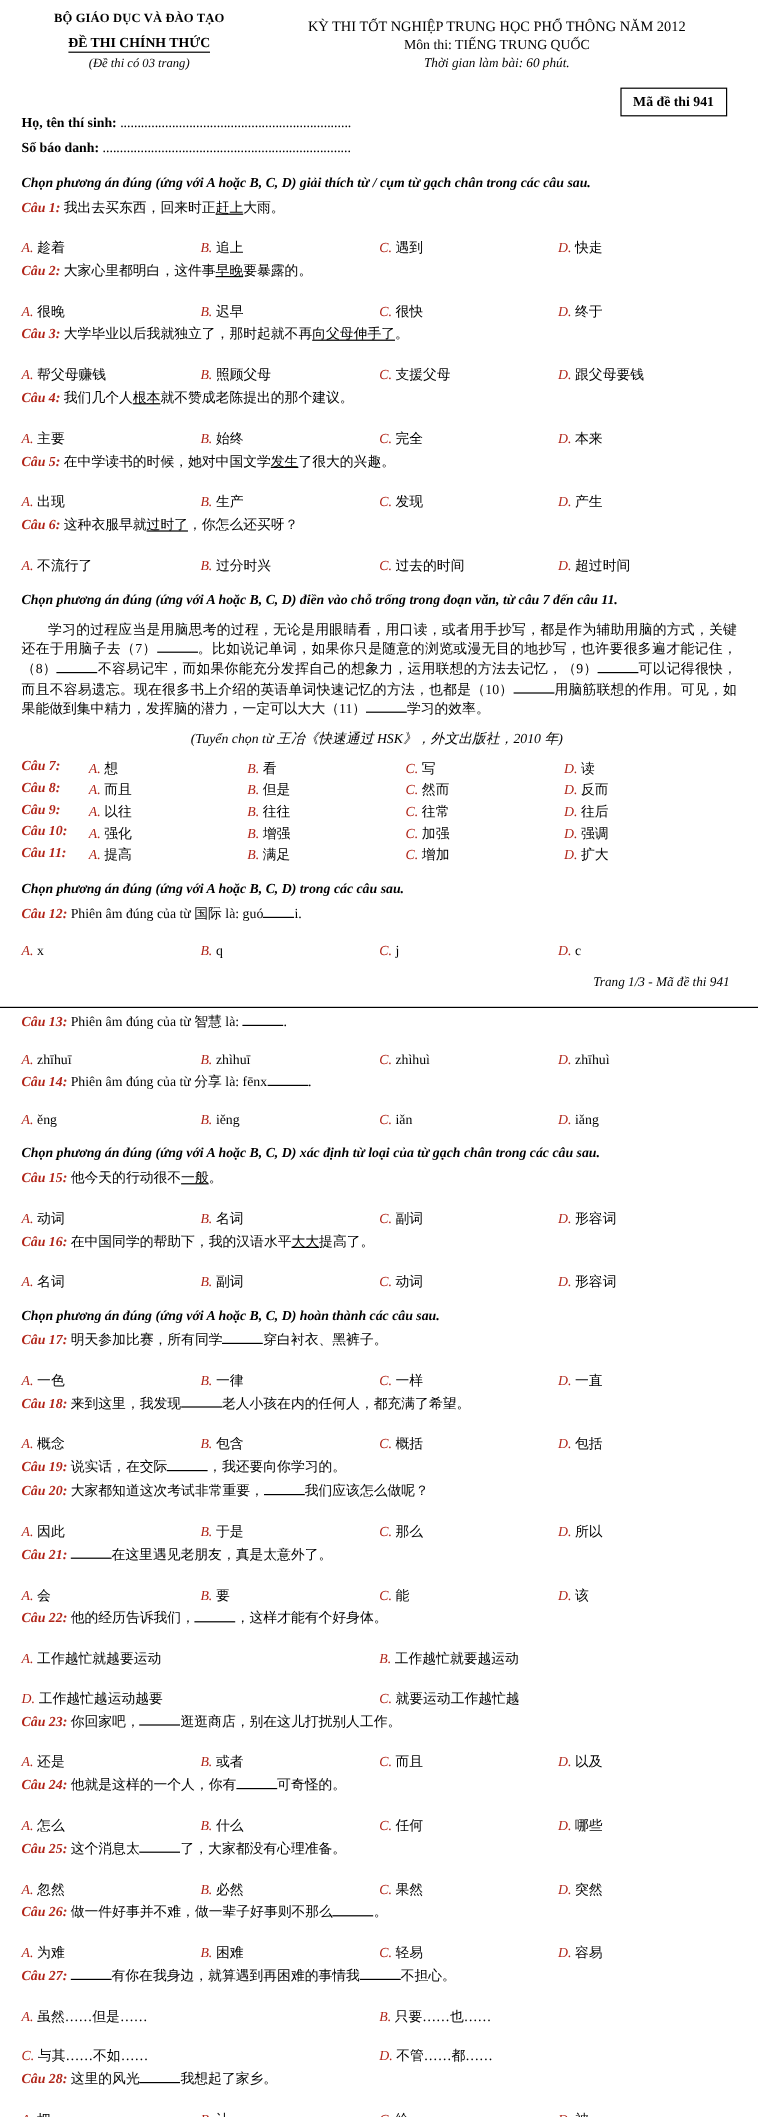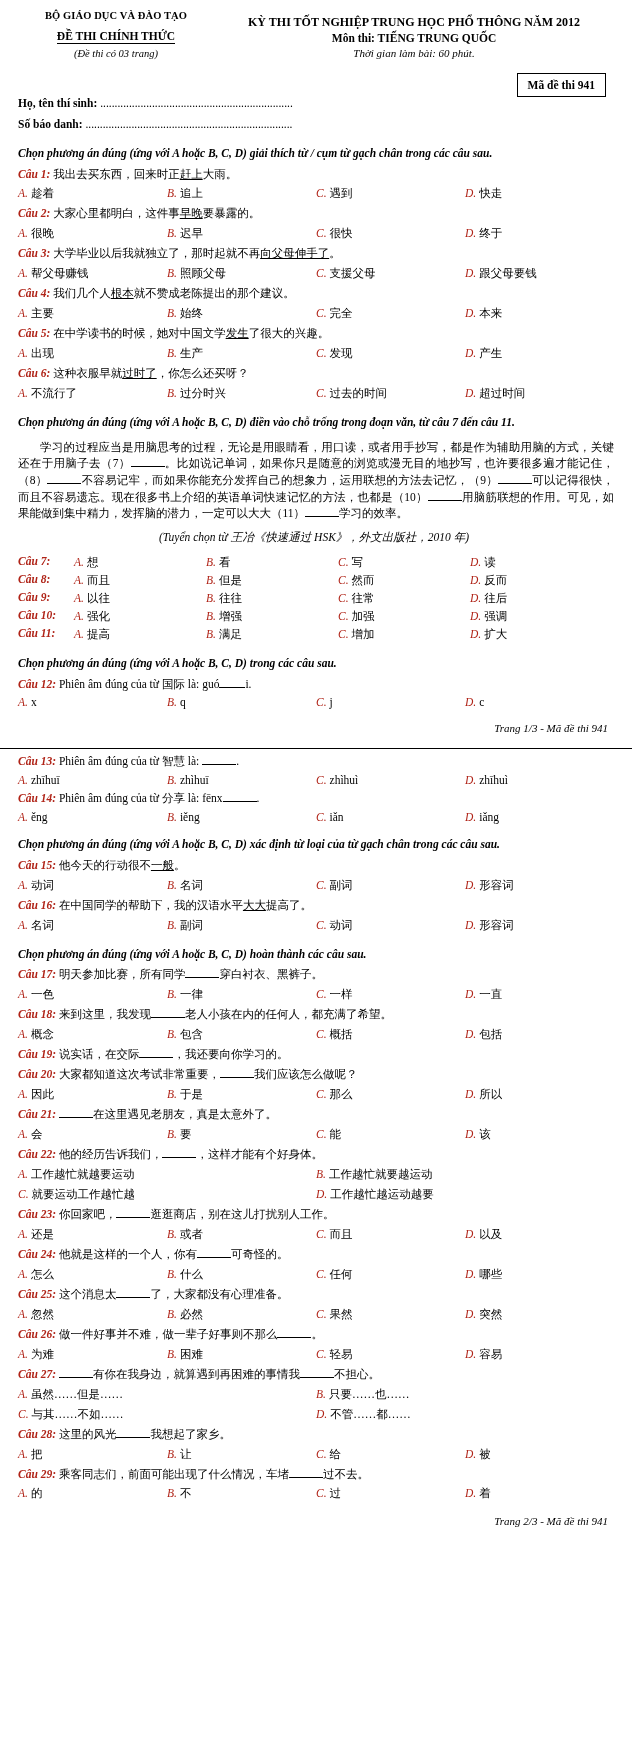--- a/index.html
+++ b/index.html
@@ -15,38 +15,38 @@
   .hdr { display: flex; align-items: flex-end; }
   .hdr-left { width: 196px; text-align: center; padding-top: 2px; }
   .hdr-right { flex: 1; text-align: center; }
   .hdr-left .line1 { font-weight: bold; font-size: 10.5px; letter-spacing: .1px; }
   .hdr-left .line2 { font-weight: bold; font-size: 11.5px; margin-top: 9px; position: relative; display: inline-block; }
   .hdr-left .line2::after {
     content: ""; display: block; height: 1px; background: #000;
     position: absolute; left: 0; right: 0; bottom: -2px;
   }
   .hdr-left .line3 { font-style: italic; font-size: 10.5px; margin-top: 6px; }
-  .hdr-right .t1 { font-weight: bold; font-size: 12px; }
-  .hdr-right .t2 { font-weight: bold; font-size: 11.5px; margin-top: 2px; }
+  .hdr-right .t1 { font-weight: normal; font-size: 12px; }
+  .hdr-right .t2 { font-weight: normal; font-size: 11.5px; margin-top: 2px; }
   .hdr-right .t3 { font-style: italic; font-size: 11px; margin-top: 3px; }
   .code-box {
     border: 1.2px solid #000; padding: 5px 10px; font-weight: bold; font-size: 11.5px;
     display: inline-block; background: #fff;
   }
   .code-row { display: flex; justify-content: flex-end; margin-top: 14px; padding-right: 8px; text-align: center; }
   .idrow { font-size: 11.5px; }
   .idrow .lbl { font-weight: bold; }
   .idrow .dots { letter-spacing: 0px; }
   .idrow2 { margin-top: 9px; }
   .instr { font-weight: bold; font-style: italic; margin-top: 16px; line-height: 1.35; }
   .instr2 { font-weight: bold; font-style: italic; margin-top: 14px; line-height: 1.35; }
   .q { margin-top: 5px; line-height: 1.3; }
   .qn { font-weight: bold; font-style: italic; color: #b02418; }
   .u { text-decoration: underline; }
-  .opts { display: flex; margin-top: 5px; }
+  .opts { display: flex; margin-top: 18px; }
   .opts > div { flex: 0 0 25%; }
   .opts.two > div { flex: 0 0 50%; }
   .ol { color: #b02418; font-style: italic; margin-right: 3px; }
   .passage { margin-top: 8px; text-align: justify; line-height: 1.45; text-indent: 22px; }
   .src { margin-top: 8px; text-align: center; font-style: italic; padding-right: 4px; }
   .blank { display: inline-block; border-bottom: 1px solid #000; width: 34px; vertical-align: baseline; }
   .blank.sm2 { width: 26px; }
   .optrow { display: flex; margin-top: 3px; }
   .optrow .qlabel { flex: 0 0 56px; font-weight: bold; font-style: italic; color: #b02418; }
   .optrow .cell { flex: 0 0 132px; }
@@ -351,22 +351,22 @@
   <div>
     <div class="q">
       <span class="qn">Câu 22:</span>
       <span>他的经历告诉我们，</span><span class="blank"></span><span>，这样才能有个好身体。</span>
     </div>
     <div class="opts two">
       <div><span class="ol">A.</span><span>工作越忙就越要运动</span></div>
       <div><span class="ol">B.</span><span>工作越忙就要越运动</span></div>
     </div>
     <div class="opts two">
+      <div><span class="ol">D.</span><span>工作越忙越运动越要</span></div>
       <div><span class="ol">C.</span><span>就要运动工作越忙越</span></div>
-      <div><span class="ol">D.</span><span>工作越忙越运动越要</span></div>
     </div>
   </div>
 
   <div>
     <div class="q">
       <span class="qn">Câu 23:</span>
       <span>你回家吧，</span><span class="blank"></span><span>逛逛商店，别在这儿打扰别人工作。</span>
     </div>
     <div class="opts">
       <div><span class="ol">A.</span><span>还是</span></div>

